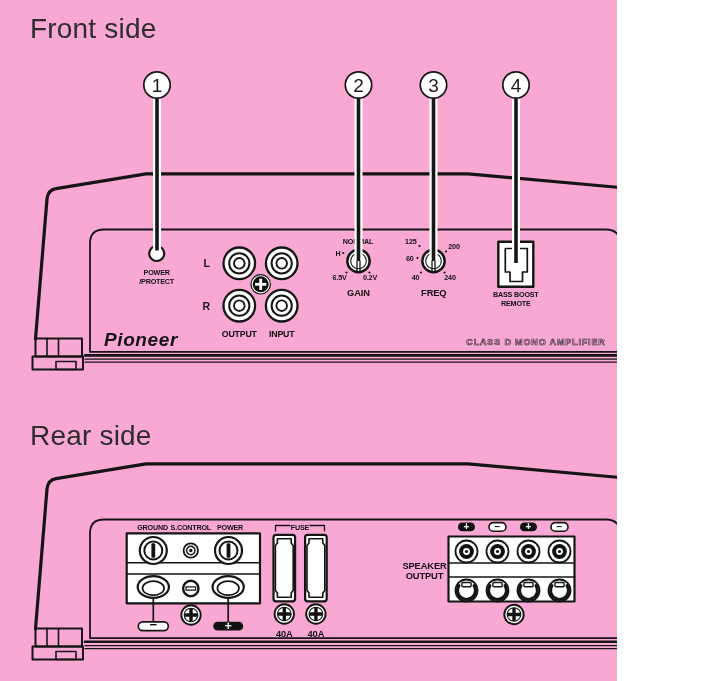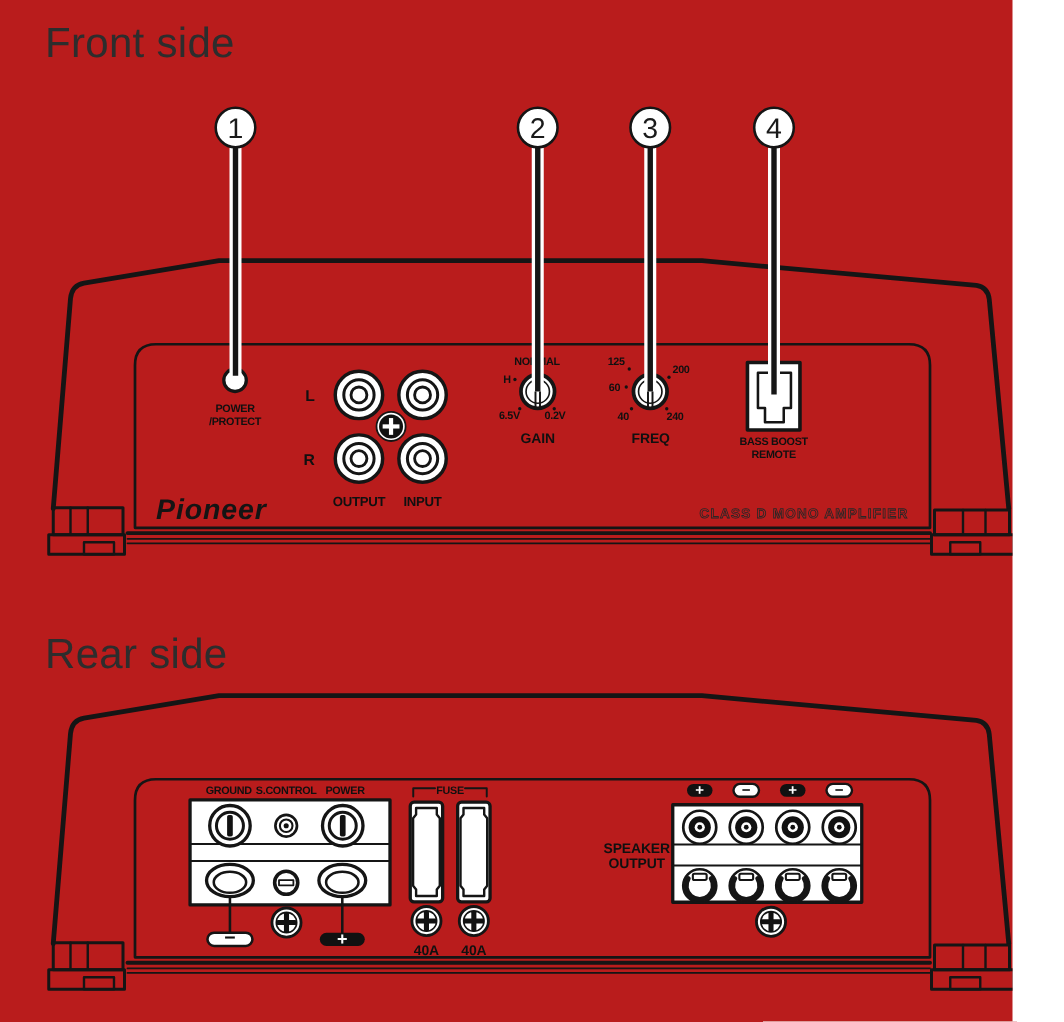--- a/index.html
+++ b/index.html
@@ -1,16 +1,16 @@
 <!DOCTYPE html>
 <html><head>
 <meta charset="utf-8">
 <style>
   html,body{margin:0;padding:0;background:#fff;}
-  #page{position:relative;width:675px;height:681px;background:#b91c1c;overflow:hidden;
+  #page{position:relative;width:617px;height:681px;background:#f9a8d4;overflow:hidden;
         font-family:"Liberation Sans",sans-serif;}
   svg{position:absolute;left:0;top:0;}
   .ln{stroke:#151515;fill:none;stroke-linejoin:round;stroke-linecap:round;}
   .fw{fill:#ffffff;}
   .fb{fill:#111111;}
   text{font-family:"Liberation Sans",sans-serif;fill:#101010;}
   .title{font-size:28px;fill:#2d2d2d;letter-spacing:0.2px;}
   .num{font-size:19px;fill:#1a1a1a;}
   .b7{font-size:7.2px;font-weight:700;letter-spacing:-0.2px;}
   .b8{font-size:8.8px;font-weight:700;letter-spacing:-0.2px;}

